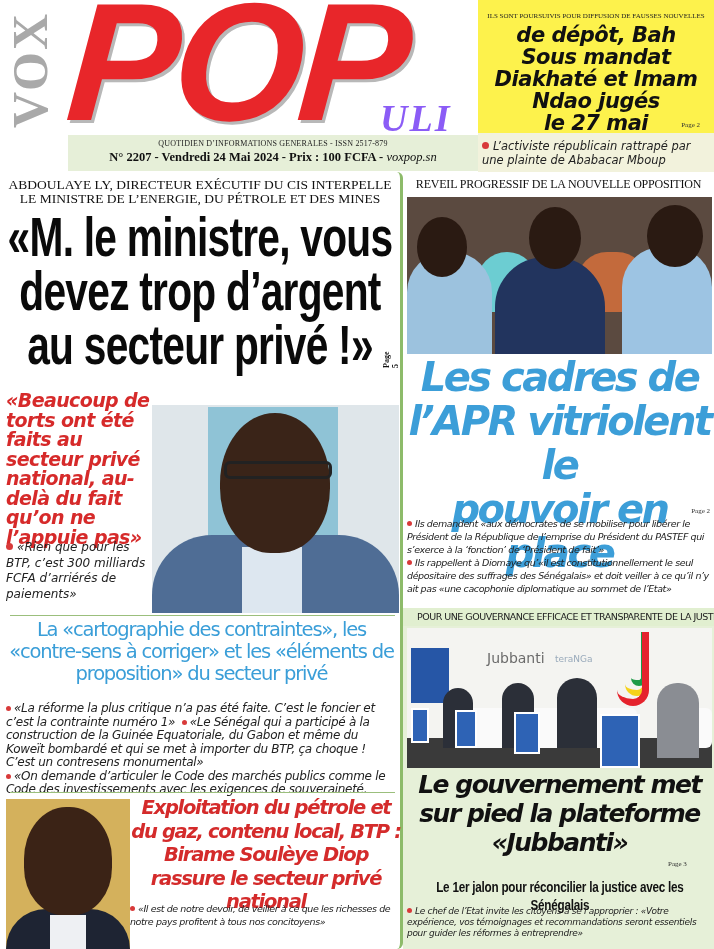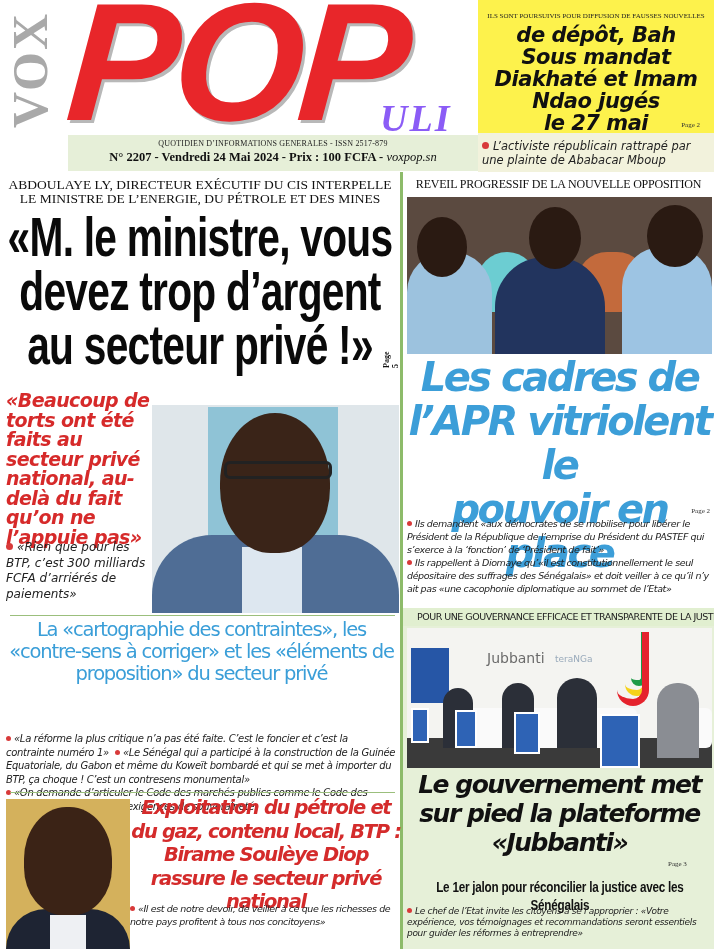--- a/index.html
+++ b/index.html
@@ -27,42 +27,42 @@
   .yellow-box { position: absolute; left: 478px; top: 0; width: 236px; height: 172px; background: #fdf24c; }
   .yb-kicker { font-family: "Liberation Serif", serif; font-size: 7px; color: #222; text-align: center; padding-top: 12px; line-height: 9px; }
   .yb-title { font-family: "DejaVu Sans", sans-serif; font-weight: bold; font-style: italic; font-size: 21px;
               line-height: 22px; text-align: center; color: #111; margin-top: 3px; letter-spacing: -0.5px; }
   .yb-page { position: absolute; right: 14px; top: 121px; font-family: "Liberation Serif", serif; font-size: 7px; color: #333; }
   .yb-sub { position: absolute; left: 0; top: 133px; width: 236px; height: 39px; background: #f2f2dc; padding: 6px 4px 0 4px;
             font-family: "DejaVu Sans", sans-serif; font-style: italic; font-size: 11.5px; line-height: 14px; color: #222; }
   .dot { display: inline-block; width: 7px; height: 7px; border-radius: 50%; background: #d83a3a; margin-right: 4px; vertical-align: 1px; }
 
   
-  .left-col { position: absolute; left: 0; top: 172px; width: 403px; height: 777px; border-right: 3px solid #8dbb6a; }
+  .left-col { position: absolute; left: 0; top: 172px; width: 403px; height: 777px; border-right: 3px solid #8dbb6a; border-radius: 6px; }
   .lead-kicker { font-family: "Liberation Serif", serif; font-size: 13.5px; line-height: 14px; text-align: center; color: #111; padding-top: 6px; }
   .lead-title { font-family: "Liberation Sans", sans-serif; font-weight: bold; font-size: 55px; line-height: 54px; text-align: center;
                 color: #0a0a0a; transform: scaleX(0.74); transform-origin: center top; width: 540px; margin-left: -70px;
                 margin-top: 4px; letter-spacing: -1px; }
   .lead-page { position: absolute; left: 382px; top: 178px; font-family: "Liberation Serif", serif; font-weight: bold; font-size: 8px;
                transform: rotate(-90deg); color: #111; }
   .quote-red { position: absolute; left: 6px; top: 219px; width: 150px; font-family: "DejaVu Sans", sans-serif; font-weight: bold;
                font-style: italic; font-size: 19px; line-height: 19.5px; color: #d62a2a; letter-spacing: -0.6px; }
   .quote-sub { position: absolute; left: 6px; top: 368px; width: 148px; font-family: "DejaVu Sans", sans-serif; font-style: italic;
                font-size: 12px; line-height: 15.5px; color: #222; }
   .photo-ly { position: absolute; left: 152px; top: 233px; width: 247px; height: 208px; background: #dfe6ea; overflow: hidden; }
   .photo-ly .sky { position: absolute; left: 56px; top: 2px; width: 130px; height: 150px; background: #8fc3d6; }
   .photo-ly .jacket { position: absolute; left: 0; top: 130px; width: 247px; height: 80px; background: #4f6d95; border-radius: 60px 60px 0 0; }
   .photo-ly .shirt { position: absolute; left: 90px; top: 142px; width: 60px; height: 70px; background: #dde7f0; }
   .photo-ly .head { position: absolute; left: 68px; top: 8px; width: 110px; height: 140px; background: #3a2418; border-radius: 50% 50% 46% 46%; }
   .photo-ly .glasses { position: absolute; left: 72px; top: 56px; width: 108px; height: 18px; border: 3px solid #222; border-radius: 6px; }
   .sep1 { position: absolute; left: 10px; top: 443px; width: 385px; border-top: 1px solid #9bbf7c; }
   .blue-head { position: absolute; left: 4px; top: 447px; width: 395px; font-family: "DejaVu Sans", sans-serif; font-weight: normal;
                font-size: 19.5px; line-height: 22px; text-align: center; color: #3a9ed8; letter-spacing: -1.2px; }
-  .bullets-left { position: absolute; left: 6px; top: 560px; width: 392px; font-family: "DejaVu Sans", sans-serif; font-style: italic;
-                  font-size: 10px; line-height: 13.5px; color: #222; letter-spacing: -0.3px; }
+  .bullets-left { position: absolute; left: 6px; top: 530px; width: 392px; font-family: "DejaVu Sans", sans-serif; font-style: italic;
+                  font-size: 12px; line-height: 13.5px; color: #222; letter-spacing: -0.3px; }
   .sep2 { position: absolute; left: 10px; top: 620px; width: 385px; border-top: 1px solid #9bbf7c; }
   .photo-diop { position: absolute; left: 6px; top: 627px; width: 124px; height: 150px; background: #d4b15c; overflow: hidden; }
   .photo-diop .head { position: absolute; left: 18px; top: 8px; width: 88px; height: 108px; background: #3b2316; border-radius: 48% 48% 44% 44%; }
   .photo-diop .suit { position: absolute; left: 0; top: 110px; width: 124px; height: 40px; background: #1e2433; border-radius: 40px 40px 0 0; }
   .photo-diop .shirt { position: absolute; left: 44px; top: 116px; width: 36px; height: 34px; background: #eef0f3; }
   .red-head { position: absolute; left: 130px; top: 624px; width: 272px; font-family: "DejaVu Sans", sans-serif; font-weight: bold;
               font-style: italic; font-size: 19.5px; line-height: 23.5px; text-align: center; color: #d42b2b; letter-spacing: -1.3px; }
   .diop-quote { position: absolute; left: 130px; top: 730px; width: 272px; font-family: "DejaVu Sans", sans-serif; font-style: italic;
                 font-size: 9.5px; line-height: 13px; color: #222; letter-spacing: -0.4px; }
 

